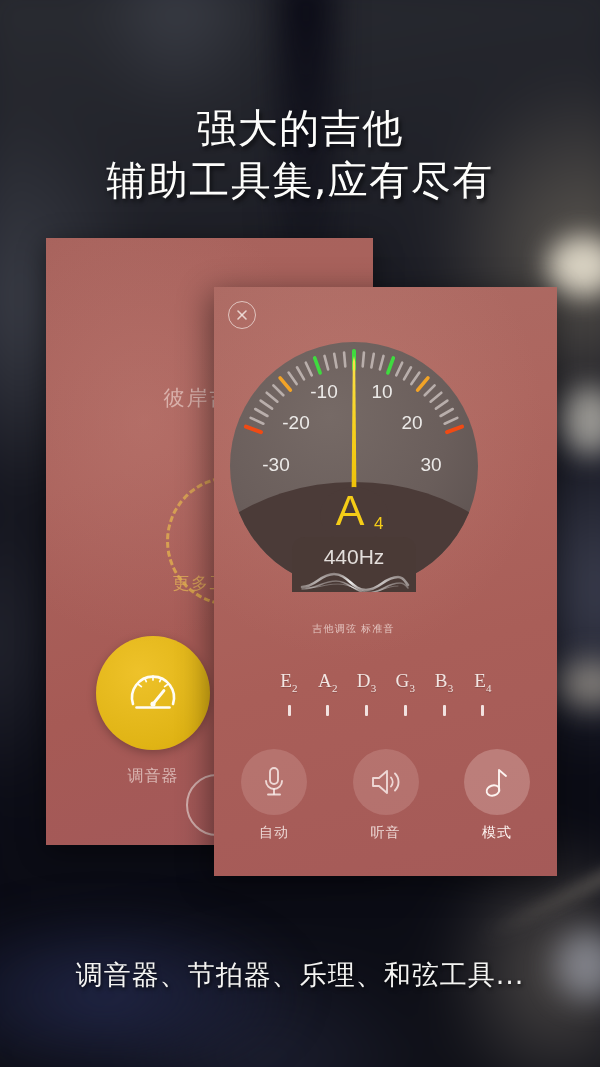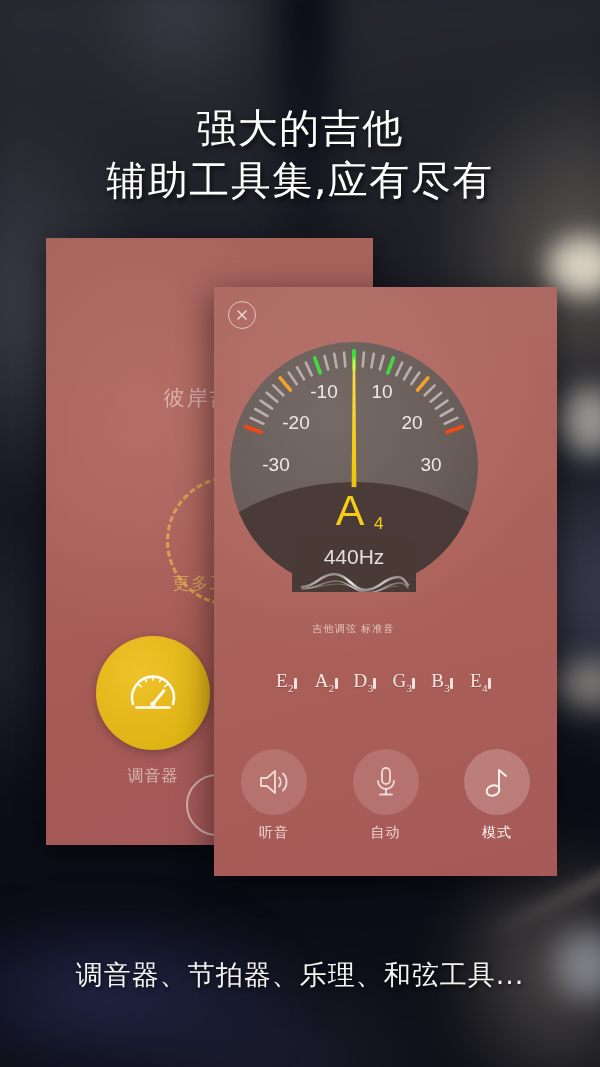--- a/index.html
+++ b/index.html
@@ -185,21 +185,21 @@
   }
 
   
   .strings {
     position:absolute; left:62px; top:384px;
     width:220px; height:46px;
     display:flex; justify-content:space-between;
     z-index:3;
   }
   .string-item {
-    display:flex; flex-direction:row; align-items:flex-start;
+    display:flex; flex-direction:column; align-items:center;
     width:26px;
   }
   .string-name {
     color:#f3e6e3; font-size:19px; line-height:20px;
     letter-spacing:.3px;
     font-family:"Liberation Serif","DejaVu Serif",serif;
     text-shadow:0 1px 1px rgba(0,0,0,.2);
   }
   .string-name sub { font-size:11px; }
   .string-tick {
@@ -416,42 +416,42 @@
       <div class="string-item">
         <span class="string-name"><span>E</span><sub>4</sub></span>
         <span class="string-tick"></span>
       </div>
     </div>
 
     <div class="actions">
 
       <div class="action">
         <div class="action-circle">
-          <svg width="34" height="30" viewBox="0 0 34 30">
-            <path d="M4 11 H10 L18 4 V26 L10 19 H4 Z" fill="none" stroke="rgba(250,238,235,.82)" stroke-width="1.9" stroke-linejoin="round"></path>
-            <path d="M22 10.5 A7 7 0 0 1 22 19.5" fill="none" stroke="rgba(250,238,235,.82)" stroke-width="1.9" stroke-linecap="round"></path>
-            <path d="M26 6.5 A12 12 0 0 1 26 23.5" fill="none" stroke="rgba(250,238,235,.82)" stroke-width="1.9" stroke-linecap="round"></path>
-          </svg>
-        </div>
-        <div class="action-label">听音</div>
-      </div>
-
-      <div class="action">
-        <div class="action-circle">
           <svg width="28" height="34" viewBox="0 0 28 34">
             <rect x="10" y="3" width="8" height="16" rx="4" fill="none" stroke="rgba(250,238,235,.82)" stroke-width="1.9"></rect>
             <path d="M6 16 A8 8 0 0 0 22 16" fill="none" stroke="rgba(250,238,235,.82)" stroke-width="1.9" stroke-linecap="round"></path>
             <line x1="14" y1="24" x2="14" y2="29" stroke="rgba(250,238,235,.82)" stroke-width="1.9" stroke-linecap="round"></line>
             <line x1="8" y1="29.5" x2="20" y2="29.5" stroke="rgba(250,238,235,.82)" stroke-width="1.9" stroke-linecap="round"></line>
           </svg>
         </div>
         <div class="action-label">自动</div>
       </div>
 
       <div class="action">
+        <div class="action-circle">
+          <svg width="34" height="30" viewBox="0 0 34 30">
+            <path d="M4 11 H10 L18 4 V26 L10 19 H4 Z" fill="none" stroke="rgba(250,238,235,.82)" stroke-width="1.9" stroke-linejoin="round"></path>
+            <path d="M22 10.5 A7 7 0 0 1 22 19.5" fill="none" stroke="rgba(250,238,235,.82)" stroke-width="1.9" stroke-linecap="round"></path>
+            <path d="M26 6.5 A12 12 0 0 1 26 23.5" fill="none" stroke="rgba(250,238,235,.82)" stroke-width="1.9" stroke-linecap="round"></path>
+          </svg>
+        </div>
+        <div class="action-label">听音</div>
+      </div>
+
+      <div class="action">
         <div class="action-circle accent">
           <svg width="28" height="34" viewBox="0 0 28 34">
             <ellipse cx="10" cy="25.5" rx="6.5" ry="5" fill="none" stroke="#fdf3f0" stroke-width="1.9" transform="rotate(-18 10 25.5)"></ellipse>
             <path d="M16 25 V5 L23 11" fill="none" stroke="#fdf3f0" stroke-width="1.9" stroke-linecap="round" stroke-linejoin="round"></path>
           </svg>
         </div>
         <div class="action-label accent">模式</div>
       </div>
 
     </div>

